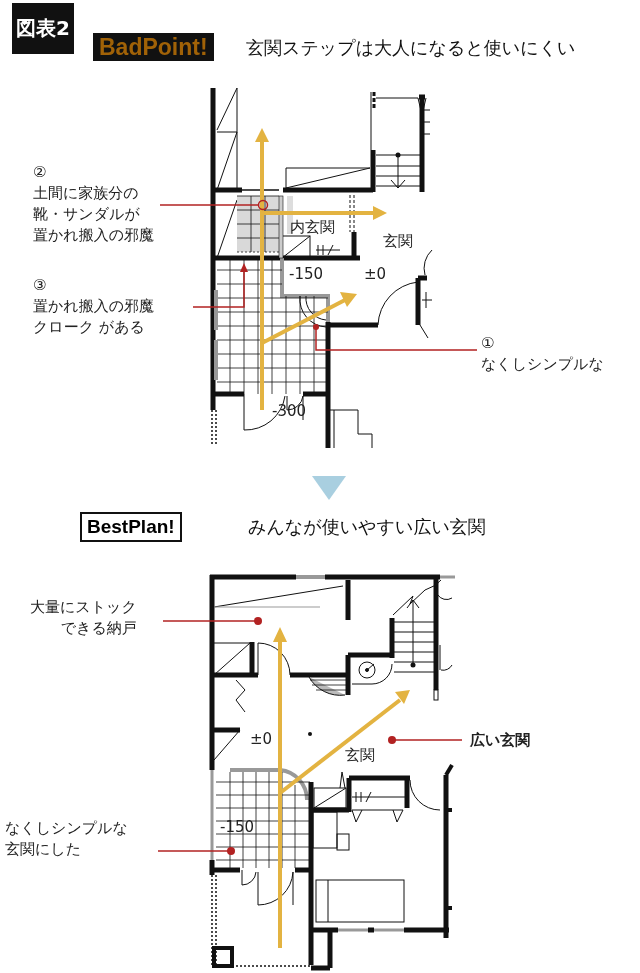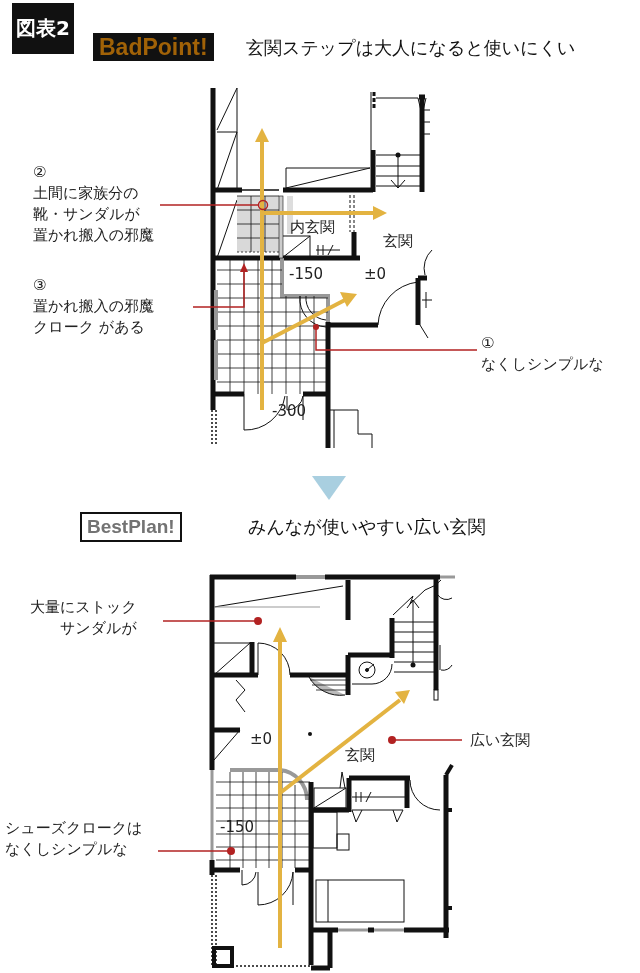--- a/index.html
+++ b/index.html
@@ -1,20 +1,20 @@
 <!DOCTYPE html>
 <html><head>
 <meta charset="utf-8">
 <style>
   html,body{margin:0;padding:0;background:#fff;}
   body{width:640px;height:973px;position:relative;overflow:hidden;font-family:"DejaVu Sans","Liberation Sans",sans-serif;color:#1a1a1a;}
   .abs{position:absolute;}
   .fig-label{left:12px;top:3px;background:#111;color:#fff;font-weight:bold;font-size:20px;line-height:19px;padding:16px 4px;}
   .badge-bad{left:93px;top:33px;background:#111;color:#a16207;font-weight:bold;font-size:23px;line-height:28px;padding:0 6px;font-family:"Liberation Sans",sans-serif;}
-  .badge-best{left:80px;top:512px;border:2px solid #111;color:#737373;font-weight:bold;font-size:19px;line-height:26px;padding:0 5px;font-family:"Liberation Sans",sans-serif;background:#fff;}
+  .badge-best{left:80px;top:512px;border:2px solid #111;color:#000000;font-weight:bold;font-size:19px;line-height:26px;padding:0 5px;font-family:"Liberation Sans",sans-serif;background:#fff;}
   .heading{font-weight:normal;font-size:18px;line-height:28px;color:#111;white-space:nowrap;}
   .ann{font-size:15px;line-height:21px;color:#222;white-space:nowrap;}
   .plan-label{font-size:15px;color:#222;white-space:nowrap;background:transparent;}
   svg{position:absolute;left:0;top:0;}
 </style>
 </head>
 <body>
 
 <div class="abs fig-label">図表2</div>
 
@@ -320,25 +320,25 @@
     <circle cx="258" cy="621" r="4" stroke="none"></circle>
     <line x1="394" y1="740" x2="462" y2="740"></line>
     <circle cx="392" cy="740" r="4" stroke="none"></circle>
     <line x1="158" y1="851" x2="231" y2="851"></line>
     <circle cx="231" cy="851" r="4" stroke="none"></circle>
   </g>
 </svg>
 
 <div class="abs ann" style="left:30px;top:597px;text-align:right;">
   <div>大量にストック</div>
-  <div>サンダルが</div>
-</div>
-<div class="abs ann" style="left:470px;top:730px;">
+  <div>できる納戸</div>
+</div>
+<div class="abs ann" style="left:470px;top:730px;font-weight:bold;">
   <div>広い玄関</div>
 </div>
 <div class="abs ann" style="left:5px;top:818px;">
-  <div>シューズクロークは</div>
   <div>なくしシンプルな</div>
+  <div>玄関にした</div>
 </div>
 
 <div class="abs plan-label" style="left:250px;top:730px;">±0</div>
 <div class="abs plan-label" style="left:345px;top:746px;">玄関</div>
 <div class="abs plan-label" style="left:220px;top:818px;">-150</div>
 
 </body></html>

